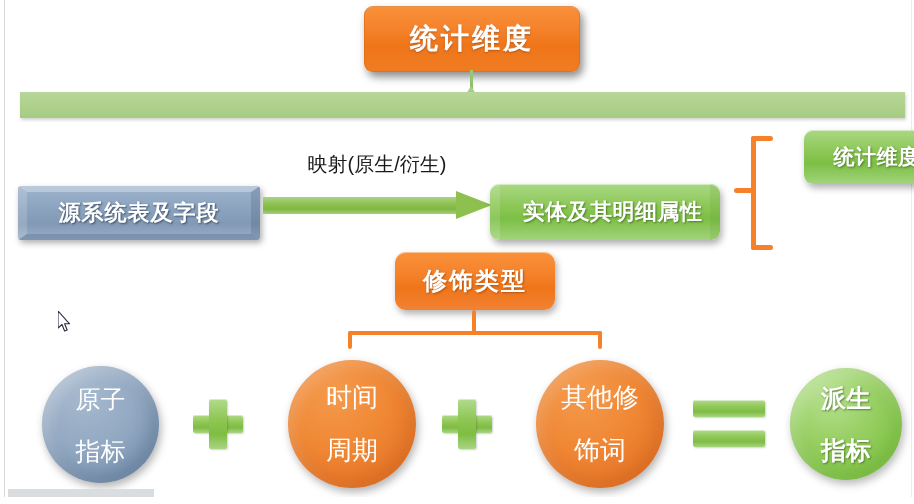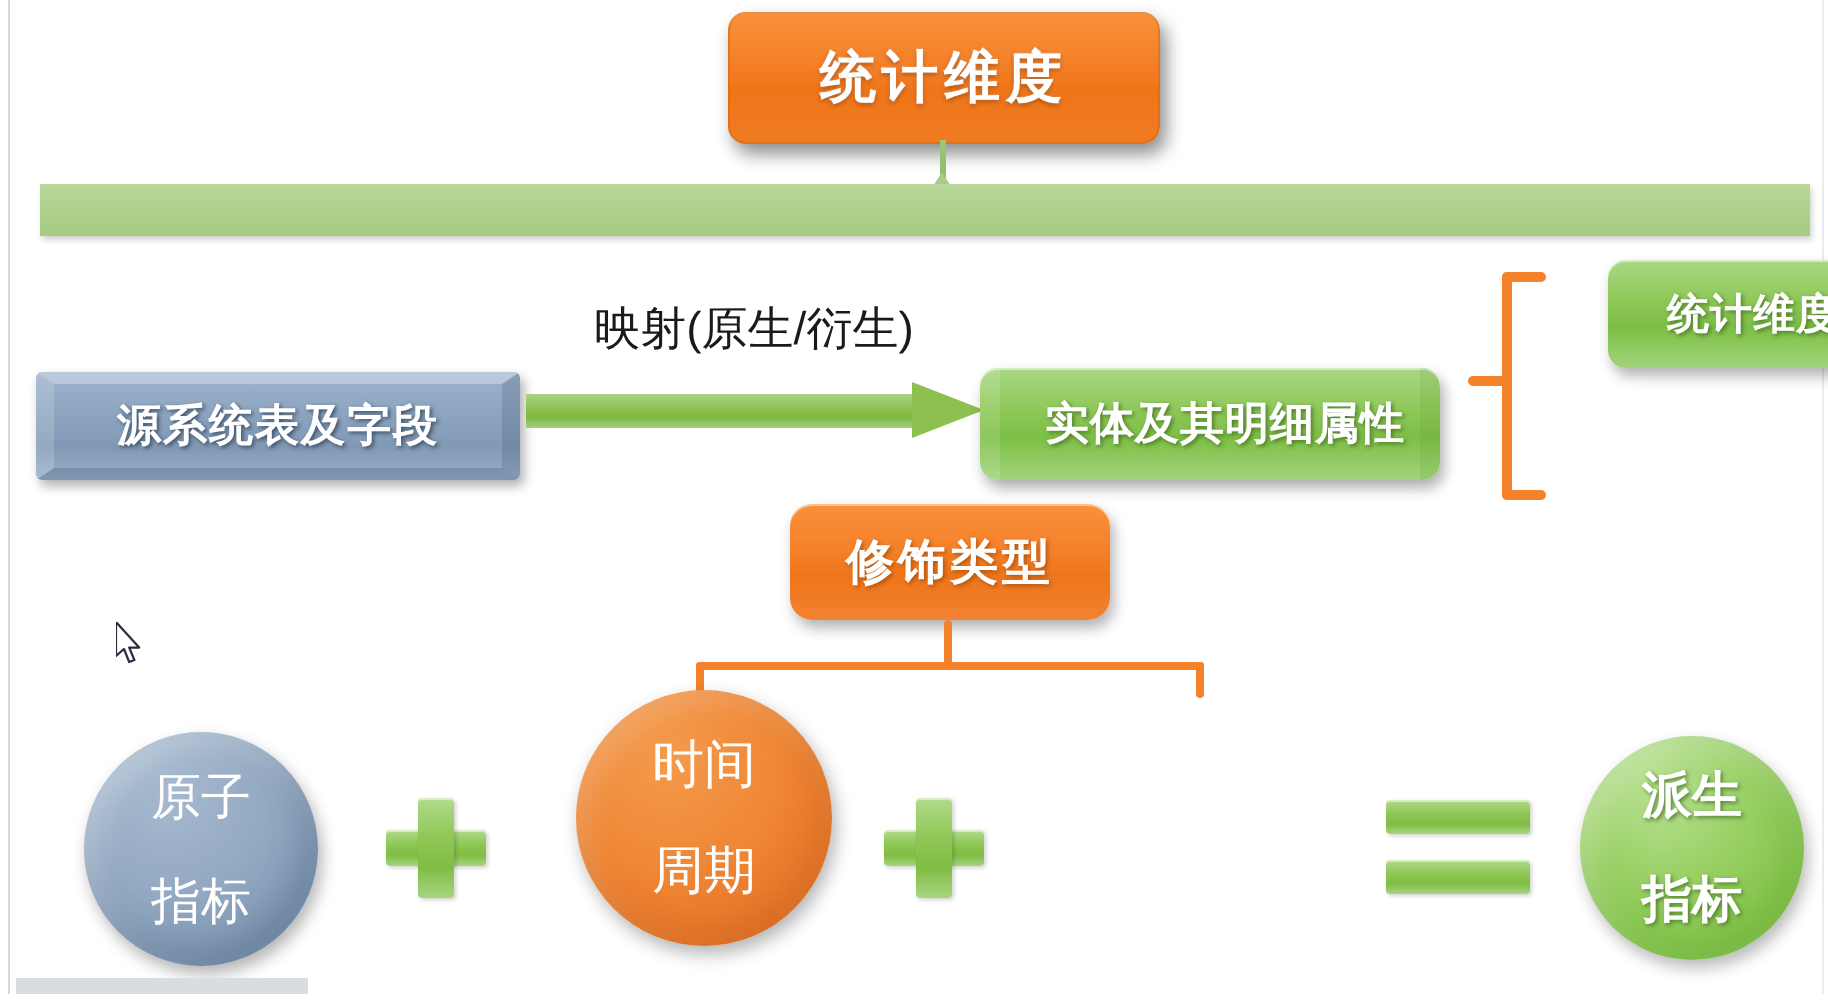--- a/index.html
+++ b/index.html
@@ -63,21 +63,21 @@
     box-sizing:border-box;pointer-events:none;
   }
   .src-box .txt{
     position:relative;z-index:2;color:#fff;font-size:22px;font-weight:bold;letter-spacing:1px;
     text-shadow:1px 1px 2px rgba(40,60,85,.8);
   }
 
   
   .map-label{
     position:absolute;left:277px;top:148px;width:200px;height:32px;
-    color:#1a1a1a;font-size:23px;line-height:32px;text-align:center;white-space:nowrap;
+    color:#1a1a1a;font-size:20px;line-height:32px;text-align:center;white-space:nowrap;
   }
   .arrow-wrap{position:absolute;left:263px;top:191px;width:232px;height:28px;}
   .arrow-shaft{
     position:absolute;left:0;top:6px;width:195px;height:17px;
     background:linear-gradient(180deg,#a9d285 0%,#8dc04f 45%,#7fb842 70%,#a4ce7e 100%);
   }
   .arrow-head{
     position:absolute;left:193px;top:0;width:0;height:0;
     border-top:14px solid transparent;border-bottom:14px solid transparent;
     border-left:36px solid #8dc04f;
@@ -157,21 +157,21 @@
 
   .c-atomic{
     left:42px;top:366px;width:117px;height:117px;
     background:radial-gradient(circle at 36% 26%,#a6b9ce 0%,#93a9c2 45%,#8098b4 75%,#7a92af 100%);
     box-shadow:2px 4px 8px rgba(0,0,0,.30),
                inset -6px -8px 16px rgba(60,85,115,.30),
                inset 5px 6px 14px rgba(255,255,255,.35);
     color:#fff;font-size:25px;
   }
   .c-time{
-    left:288px;top:345px;width:128px;height:128px;
+    left:288px;top:360px;width:128px;height:128px;
     background:radial-gradient(circle at 36% 26%,#f49a4d 0%,#ef8734 45%,#e8762a 78%,#e06f24 100%);
     box-shadow:2px 4px 9px rgba(0,0,0,.30),
                inset -6px -8px 16px rgba(170,80,10,.25),
                inset 5px 6px 14px rgba(255,255,255,.22);
     color:#fff;font-size:26px;
   }
   .c-other{
     left:536px;top:360px;width:128px;height:128px;
     background:radial-gradient(circle at 36% 26%,#f49a4d 0%,#ef8734 45%,#e8762a 78%,#e06f24 100%);
     box-shadow:2px 4px 9px rgba(0,0,0,.30),
@@ -284,20 +284,24 @@
   <div class="circle c-time">
     <span class="l1">时间</span>
     <span class="l2">周期</span>
   </div>
 
   <div class="plus plus-2">
     <div class="hbar"></div>
     <div class="vbar"></div>
   </div>
 
+  <div class="circle c-other">
+    <span class="l1">其他修</span>
+    <span class="l2">饰词</span>
+  </div>
 
   <div class="equals">
     <div class="bar b1"></div>
     <div class="bar b2"></div>
   </div>
 
   <div class="circle c-derived">
     <span class="l1">派生</span>
     <span class="l2">指标</span>
   </div>

